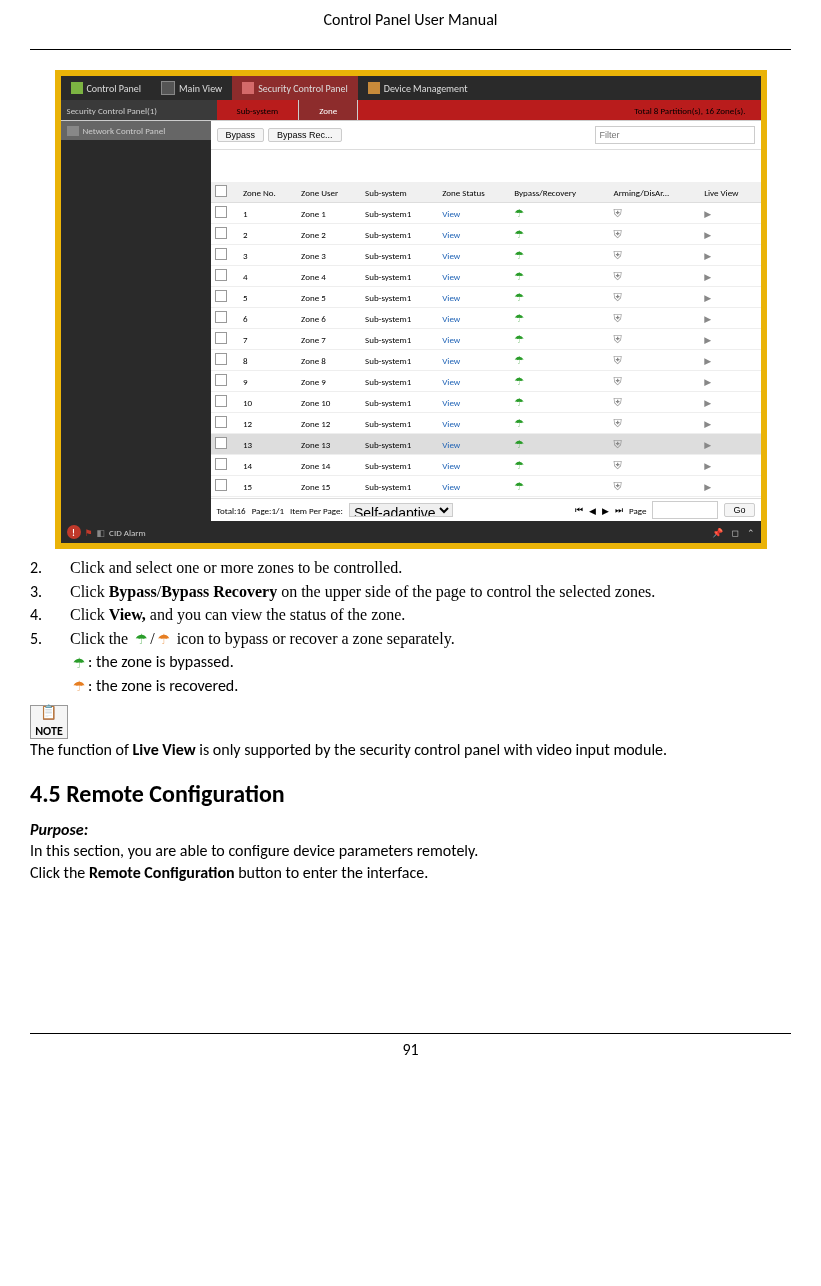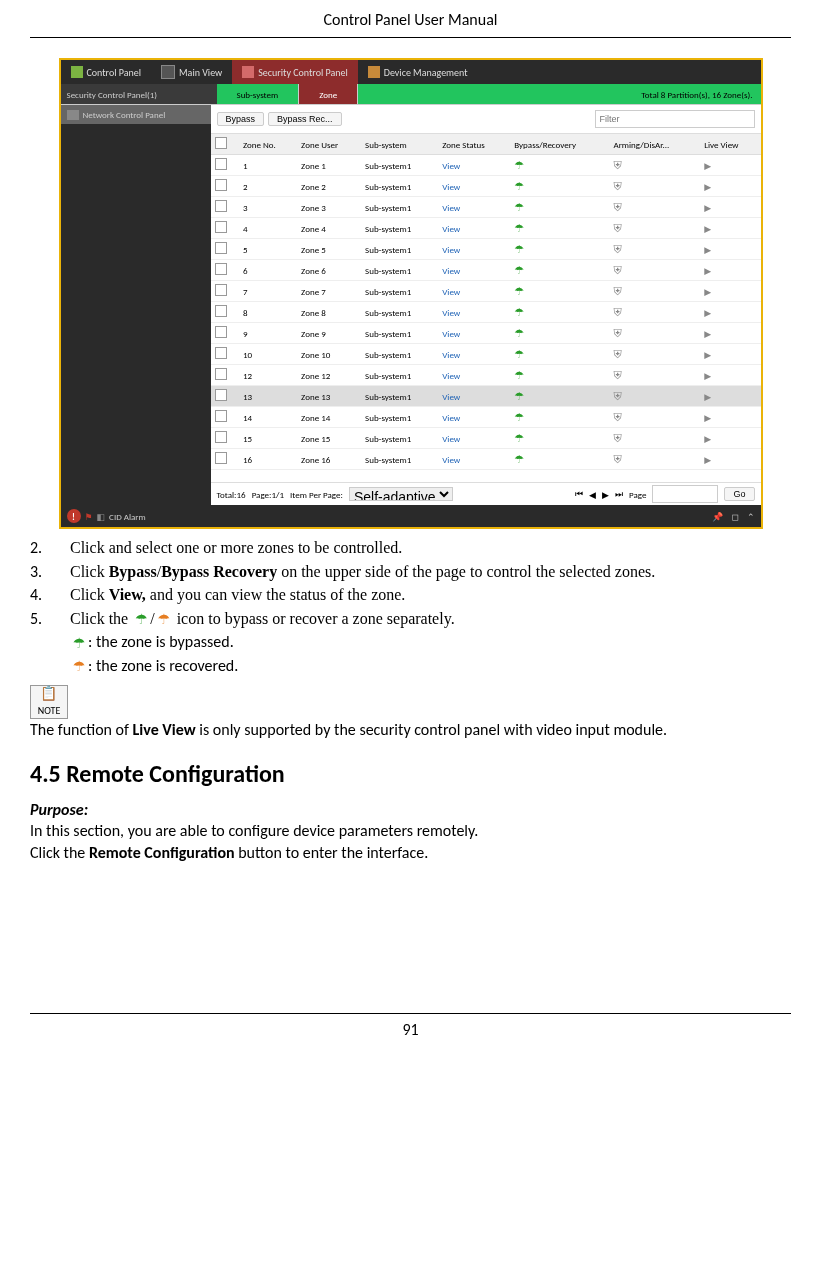--- a/index.html
+++ b/index.html
@@ -6,28 +6,28 @@
       font-family: Calibri, Arial, sans-serif;
       margin: 0;
       padding: 10px 30px;
       width: 821px;
       box-sizing: border-box;
       background: white;
     }
     .header-title {
       text-align: center;
       font-size: 16px;
-      padding-bottom: 8px;
+      padding-bottom: 20px;
       border-bottom: 1px solid #000;
       margin-bottom: 20px;
     }
     .screenshot {
       width: 700px;
       margin: 0 auto 8px;
-      border: 2px solid #eab308;
+      border: 6px solid #eab308;
       font-size: 10px;
       background: #fff;
     }
     .main-nav {
       background: #2a2a2a;
       display: flex;
       height: 24px;
       align-items: center;
       color: #ddd;
     }
@@ -41,21 +41,21 @@
     .nav-item.active {
       background: #8d2c2c;
     }
     .nav-icon {
       width: 12px;
       height: 12px;
       display: inline-block;
     }
     .sub-header {
       display: flex;
-      background: #22c55e;
+      background: #b91c1c;
       height: 20px;
       align-items: center;
       font-size: 9px;
       border-bottom: 1px solid #ccc;
     }
     .scp-label {
       width: 150px;
       padding-left: 6px;
       background: #3a3a3a;
       color: #ccc;
@@ -69,21 +69,21 @@
       display: flex;
       align-items: center;
       border-right: 1px solid #ccc;
     }
     .sub-tab.active {
       background: #8d2c2c;
       color: white;
     }
     .status-right {
       margin-left: auto;
-      padding-right: 8px;
+      padding-right: 15px;
       text-align: right;
     }
     .content-row {
       display: flex;
       height: 400px;
     }
     .left-panel {
       width: 150px;
       background: #2a2a2a;
       color: #ccc;
@@ -120,20 +120,21 @@
       margin-left: auto;
       width: 150px;
       height: 14px;
       border: 1px solid #ccc;
       font-size: 9px;
       padding: 1px 4px;
     }
     .table-area {
       flex: 1;
       overflow: hidden;
+      margin-top: 32px;
     }
     .zone-table {
       width: 100%;
       border-collapse: collapse;
       font-size: 9px;
     }
     .zone-table th {
       background: #f0f0f0;
       text-align: left;
       padding: 3px 4px;
@@ -270,22 +271,22 @@
     }
     .note-icon {
       width: 36px;
       height: 32px;
       border: 1px solid #999;
       background: #f5f5f5;
       display: flex;
       flex-direction: column;
       align-items: center;
       justify-content: center;
-      font-size: 10px;
-      font-weight: normal;
+      font-size: 12px;
+      font-weight: bold;
       flex-shrink: 0;
     }
     .note-icon::before {
       content: "📋";
       font-size: 14px;
     }
     h2 {
       font-size: 24px;
       font-weight: bold;
       margin: 18px 0 8px;

